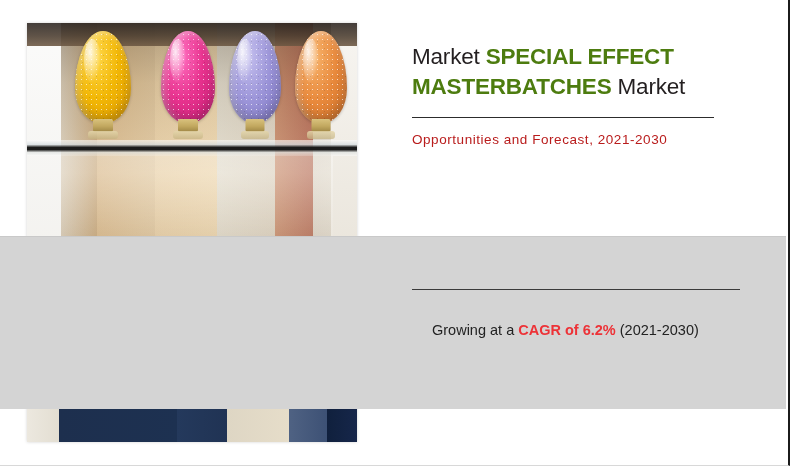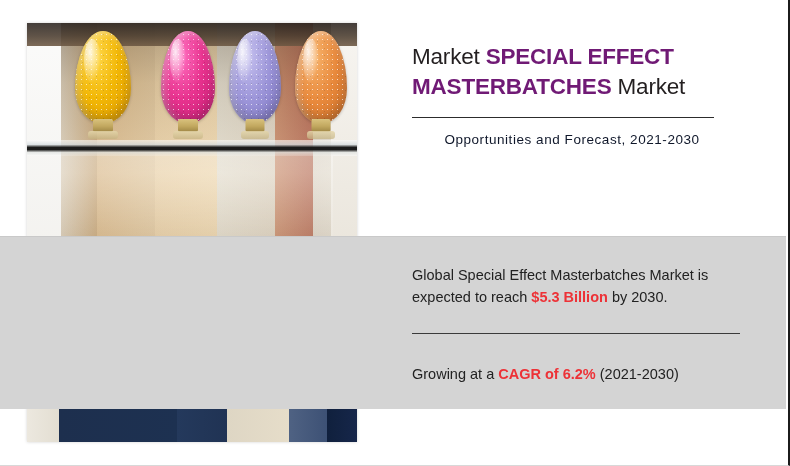--- a/index.html
+++ b/index.html
@@ -174,31 +174,30 @@
   
   .title-block{
     position:absolute;left:412px;top:42px;width:320px;
   }
   .title{
     font-size:22.5px;line-height:30px;
     color:#231f20;font-weight:400;
     letter-spacing:-.2px;
     margin:0;
   }
-  .title .accent{color:#701a75;font-weight:700;}
+  .title .accent{color:#4d7c0f;font-weight:700;}
   .title-rule{
     width:302px;height:1px;background:#2c2c2c;
     margin:15px 0 0 0;
   }
   .subtitle{
     margin:13px 0 0 0;
     font-size:13.5px;line-height:18px;
-    color:#0f172a;font-weight:500;
+    color:#b91c1c;font-weight:500;
     letter-spacing:.55px;
-    text-align:center;
   }
 
   
   .stats-panel{
     position:absolute;left:0;top:236px;
     width:786px;height:172px;
     background:#d4d4d4;
     border-top:1px solid #c9c9c9;
   }
   
@@ -212,21 +211,21 @@
   .stat-line{
     font-size:14.5px;line-height:22px;
     color:#222222;font-weight:400;
     margin:0;
   }
   .stat-line .accent{color:#ED3237;font-weight:700;}
   .stats-rule{
     width:328px;height:1px;background:#3a3a3a;
     margin:25px 0 0 0;
   }
-  .stat-line.second{margin-top:29px;}
+  .stat-line.second{margin-top:29px;margin-left:20px;}
 </style>
 </head>
 <body>
 
 <div class="infographic">
 
   <div class="photo">
     <div class="photo-layer bg-bands"></div>
     <div class="photo-layer bg-shade"></div>
     <div class="left-wall"></div>
@@ -332,21 +331,20 @@
   <div class="title-block">
     <h1 class="title"><span>Market </span><span class="accent">SPECIAL EFFECT</span><br><span class="accent">MASTERBATCHES</span><span> Market</span></h1>
     <div class="title-rule"></div>
     <p class="subtitle">Opportunities and Forecast, 2021-2030</p>
   </div>
 
   <div class="stats-panel">
     <div class="stats-panel-over-photo"></div>
 
     <div class="stats-content">
-      <p class="stat-line"><span>Global Special Effect Masterbatches Market is expected to reach </span><span class="accent">$5.3 Billion</span><span> by 2030.</span></p>
 
       <div class="stats-rule"></div>
 
       <p class="stat-line second"><span>Growing at a </span><span class="accent">CAGR of 6.2%</span><span> (2021-2030)</span></p>
     </div>
   </div>
 
 </div>
 
 </body></html>

